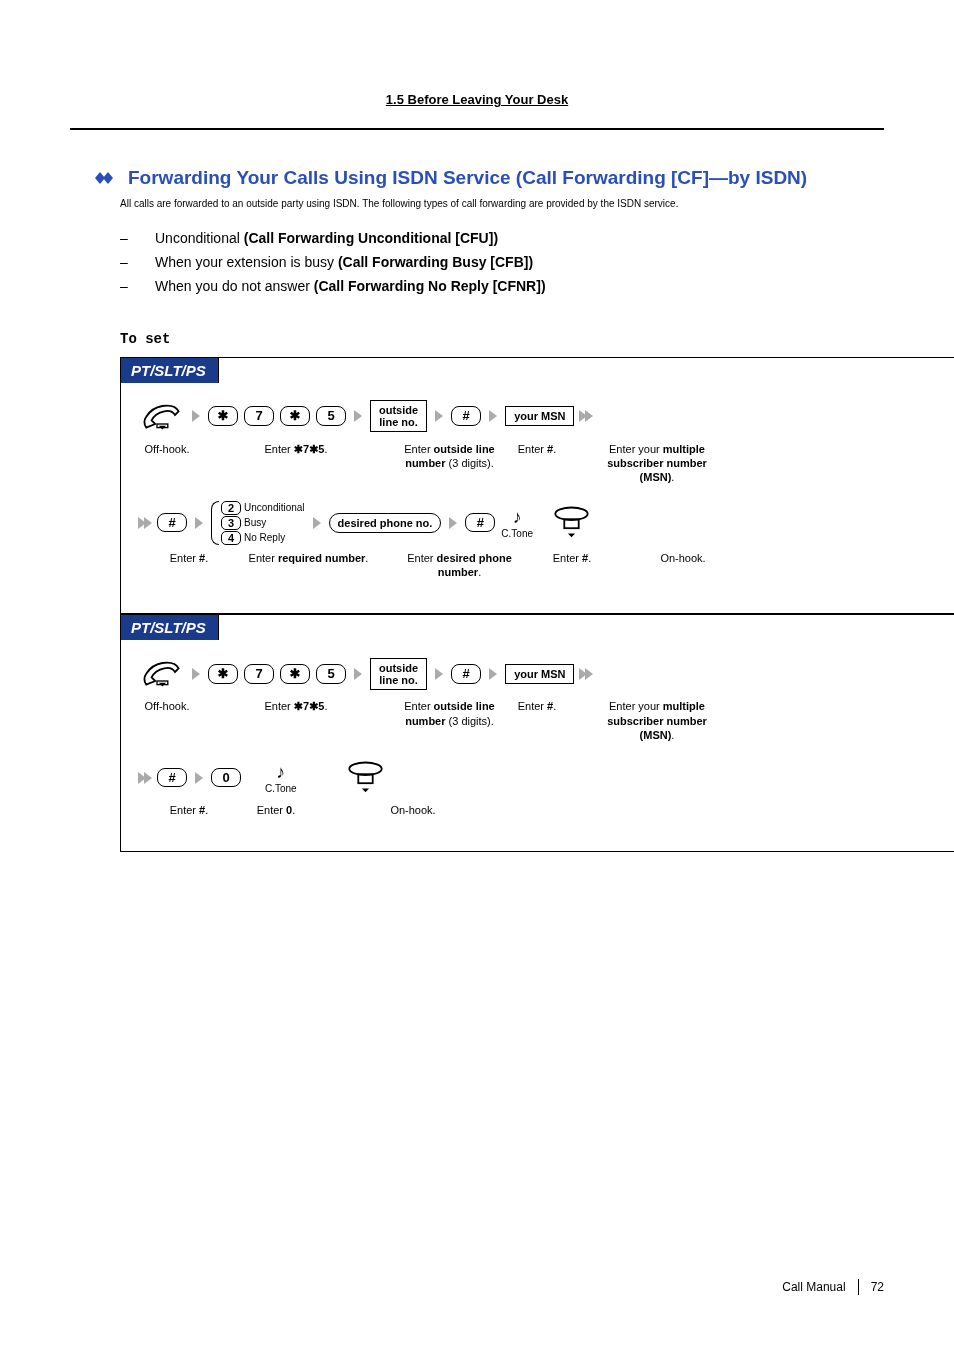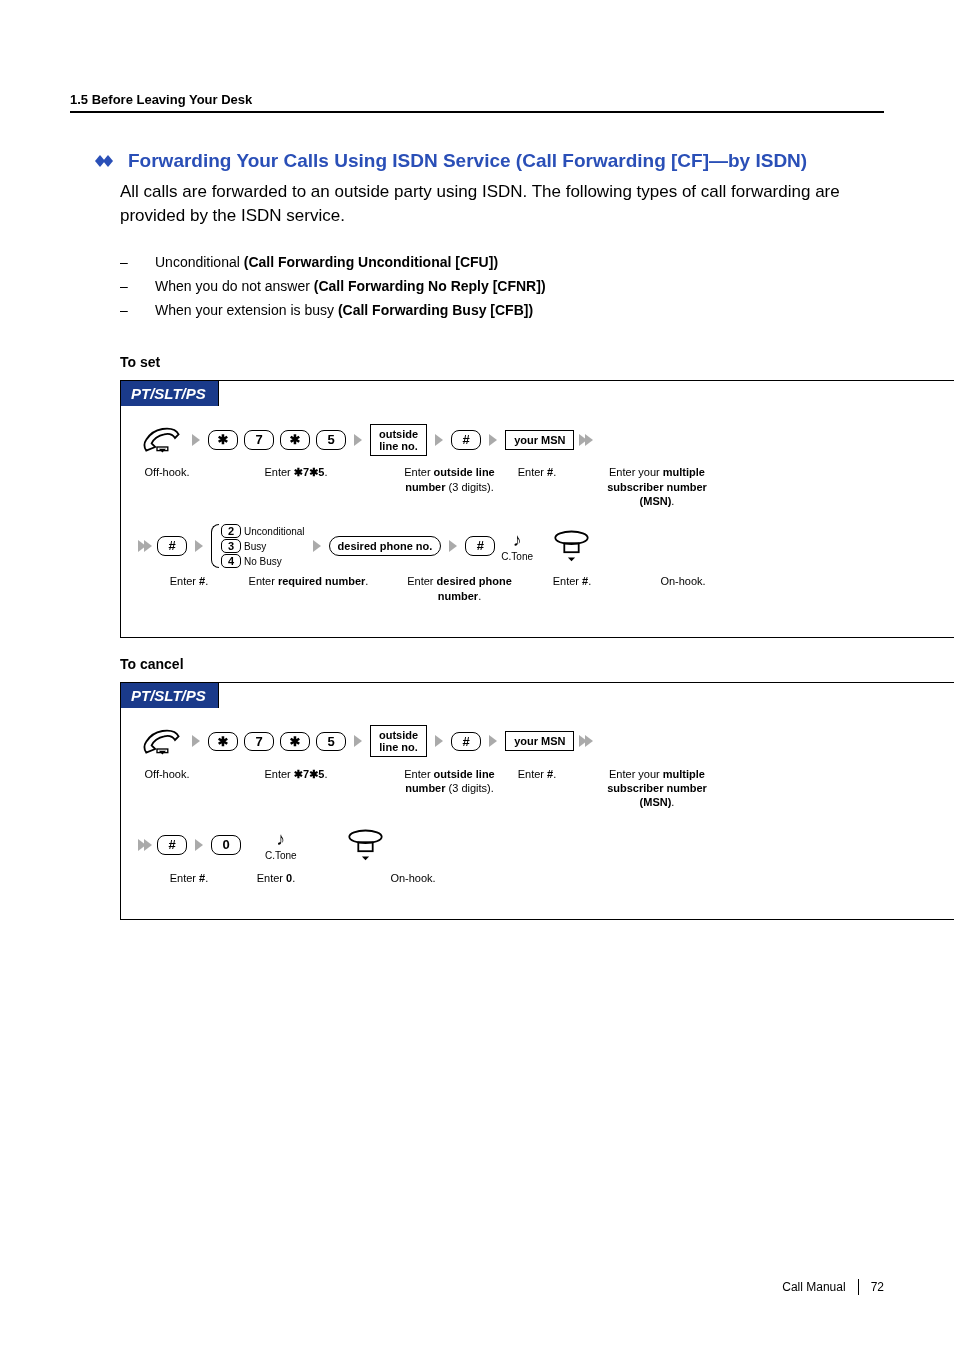--- a/index.html
+++ b/index.html
@@ -9,24 +9,25 @@
     height: 1351px;
     background: #fff;
     color: #000;
     position: relative;
     font-size: 13px;
   }
   .page {
     padding: 92px 70px 40px 70px;
   }
   .header-section {
-    text-align: left;
+    text-align: center;
     font-weight: bold;
     font-size: 13px;
-    margin-bottom: 4px;
+    margin-bottom: 21px;
+    text-decoration: underline;
   }
   .divider {
     border: none;
     border-top: 2px solid #000;
     margin-bottom: 36px;
   }
   .section-heading {
     color: #2a4fb7;
     font-size: 19px;
     font-weight: bold;
@@ -35,40 +36,41 @@
     padding-left: 80px;
     line-height: 1.3;
   }
   .diamond-bullets {
     display: inline-block;
     vertical-align: middle;
     margin-right: 6px;
   }
   .body-text {
     padding-left: 50px;
-    font-size: 17px;
+    font-size: 10px;
     line-height: 1.4;
-    margin-bottom: 23px;
+    margin-bottom: 16px;
   }
   .bullet-list {
     padding-left: 50px;
     list-style: none;
     margin-bottom: 32px;
   }
   .bullet-list li {
     font-size: 14px;
     line-height: 1.7;
   }
   .bullet-list li .dash { display: inline-block; width: 35px; }
   .sub-heading {
     font-weight: bold;
     font-size: 14px;
     padding-left: 50px;
     margin-bottom: 10px;
     margin-top: 18px;
+    font-family: Liberation Mono, monospace;
   }
   .flow-box {
     margin-left: 50px;
     border: 1.5px solid #000;
     width: 862px;
     padding: 0;
   }
   .tab {
     background: #1a3a8a;
     color: #fff;
@@ -221,22 +223,22 @@
         <polygon points="6,1 11,7 6,13 1,7" fill="#2a4fb7"></polygon>
         <polygon points="14,1 19,7 14,13 9,7" fill="#2a4fb7"></polygon>
       </svg>
     </span><span>Forwarding Your Calls Using ISDN Service (Call Forwarding [CF]—by ISDN)</span>
   </div>
 
   <div class="body-text">All calls are forwarded to an outside party using ISDN. The following types of call forwarding are provided by the ISDN service.</div>
 
   <ul class="bullet-list">
     <li><span class="dash">–</span><span>Unconditional </span><b>(Call Forwarding Unconditional [CFU])</b></li>
+    <li><span class="dash">–</span><span>When your extension is busy </span><b>(Call Forwarding Busy [CFB])</b></li>
     <li><span class="dash">–</span><span>When you do not answer </span><b>(Call Forwarding No Reply [CFNR])</b></li>
-    <li><span class="dash">–</span><span>When your extension is busy </span><b>(Call Forwarding Busy [CFB])</b></li>
   </ul>
 
   <div class="sub-heading">To set</div>
   <div class="flow-box">
     <div class="tab">PT/SLT/PS</div>
     <div class="flow-body">
 
       <div class="row">
         <span>
           <svg class="phone-off" viewBox="0 0 50 40">
@@ -287,21 +289,21 @@
             <span class="opt-row">
                 <span class="s-key">2</span>
                 <span>Unconditional</span>
               </span>
             <span class="opt-row">
                 <span class="s-key">3</span>
                 <span>Busy</span>
               </span>
             <span class="opt-row">
                 <span class="s-key">4</span>
-                <span>No Busy</span>
+                <span>No Reply</span>
               </span>
           </span>
         </span>
         <span class="arrow"></span>
         <span class="label-box rounded">desired phone no.</span>
         <span class="arrow"></span>
         <span class="key">#</span>
         <span class="ctone-wrap">
           <span class="note-icon">♪</span>
           <span>C.Tone</span>
@@ -323,21 +325,20 @@
         <div style="width:14px"></div>
         <div class="caption" style="width:115px">Enter <b>desired phone number</b>.</div>
         <div style="width:14px"></div>
         <div class="caption" style="width:58px">Enter <b>#</b>.</div>
         <div style="width:40px"></div>
         <div class="caption" style="width:60px">On-hook.</div>
       </div>
     </div>
   </div>
 
-  <div class="sub-heading">To cancel</div>
   <div class="flow-box">
     <div class="tab">PT/SLT/PS</div>
     <div class="flow-body">
 
       <div class="row">
         <span>
           <svg class="phone-off" viewBox="0 0 50 40">
               <path d="M8 34 Q4 28 8 22 Q14 12 26 10 Q40 8 44 16 L40 20 Q36 14 28 16 Q18 18 14 26 L18 30 Z" fill="none" stroke="#000" stroke-width="2"></path>
               <path d="M22 32 L30 32 L26 36 Z" fill="#000"></path>
               <rect x="20" y="30" width="12" height="4" fill="none" stroke="#000" stroke-width="1.5"></rect>

